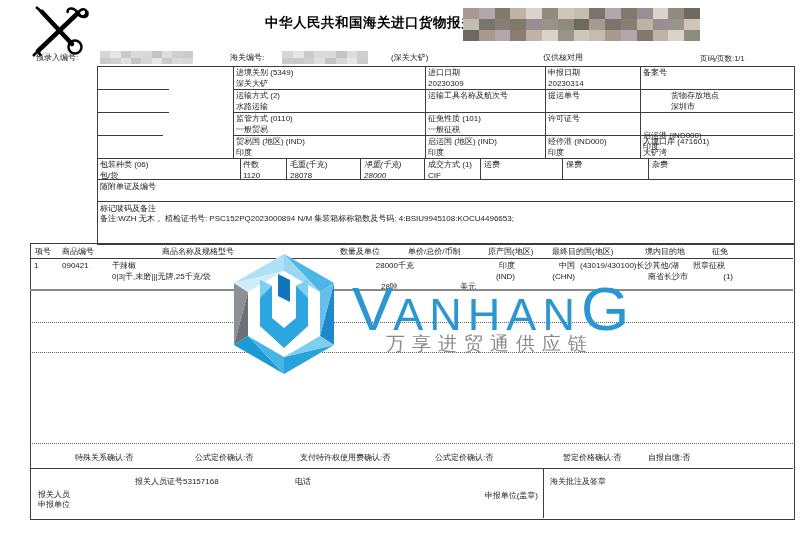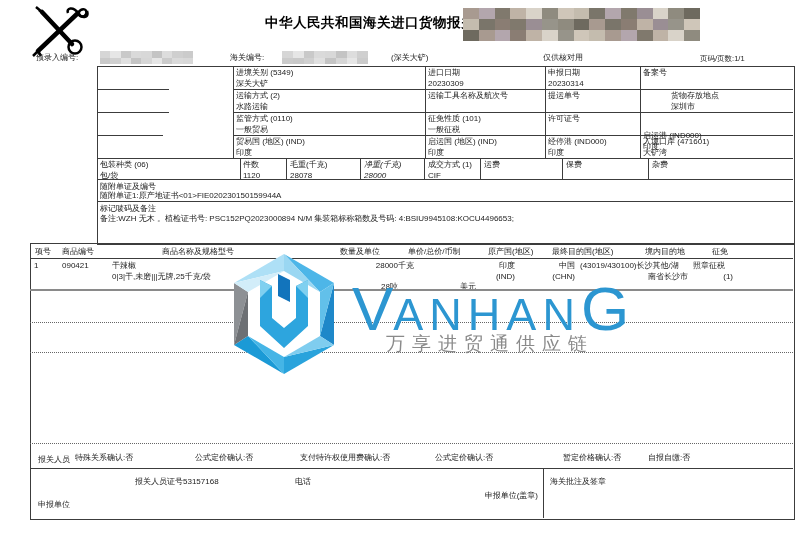--- a/index.html
+++ b/index.html
@@ -261,21 +261,20 @@
   <div class="cell" style="left:566px;top:160px;">
     <div>保费</div>
     <div></div>
   </div>
   <div class="cell" style="left:652px;top:160px;">
     <div>杂费</div>
     <div></div>
   </div>
 
   <div class="abs lbl" style="left:100px;top:182px;">随附单证及编号</div>
-  <div class="abs lbl" style="left:100px;top:191px;">随附单证1:原产地证书&lt;01&gt;FIE020230150159944A</div>
 
   <div class="abs lbl" style="left:100px;top:204px;">标记唛码及备注</div>
   <div class="abs lbl" style="left:100px;top:214px;">备注:WZH 无木 。植检证书号: PSC152PQ2023000894 N/M  集装箱标称箱数及号码: 4:BSIU9945108:KOCU4496653;</div>
 
   <div class="rect" style="left:30px;top:243px;width:763px;height:275px;"></div>
   <div class="hl" style="left:30px;top:258px;width:763px;"></div>
 
   <div class="abs lbl" style="left:35px;top:247px;">项号</div>
   <div class="abs lbl" style="left:62px;top:247px;">商品编号</div>
   <div class="abs lbl" style="left:162px;top:247px;">商品名称及规格型号</div>
@@ -338,20 +337,20 @@
   <div class="abs conf" style="left:75px;top:452px;">特殊关系确认:否</div>
   <div class="abs conf" style="left:195px;top:452px;">公式定价确认:否</div>
   <div class="abs conf" style="left:300px;top:452px;">支付特许权使用费确认:否</div>
   <div class="abs conf" style="left:435px;top:452px;">公式定价确认:否</div>
   <div class="abs conf" style="left:563px;top:452px;">暂定价格确认:否</div>
   <div class="abs conf" style="left:648px;top:452px;">自报自缴:否</div>
 
   <div class="hl" style="left:30px;top:468px;width:763px;"></div>
   <div class="vl" style="left:543px;top:468px;height:50px;"></div>
 
-  <div class="abs lbl" style="left:38px;top:455px;">报关人员</div>
+  <div class="abs lbl" style="left:38px;top:490px;">报关人员</div>
   <div class="abs lbl" style="left:135px;top:477px;">报关人员证号53157168</div>
   <div class="abs lbl" style="left:295px;top:477px;">电话</div>
   <div class="abs lbl right" style="left:448px;top:491px;width:90px;">申报单位(盖章)</div>
   <div class="abs lbl" style="left:38px;top:500px;">申报单位</div>
   <div class="abs lbl" style="left:550px;top:477px;">海关批注及签章</div>
 
 </div>
 
 </body></html>

